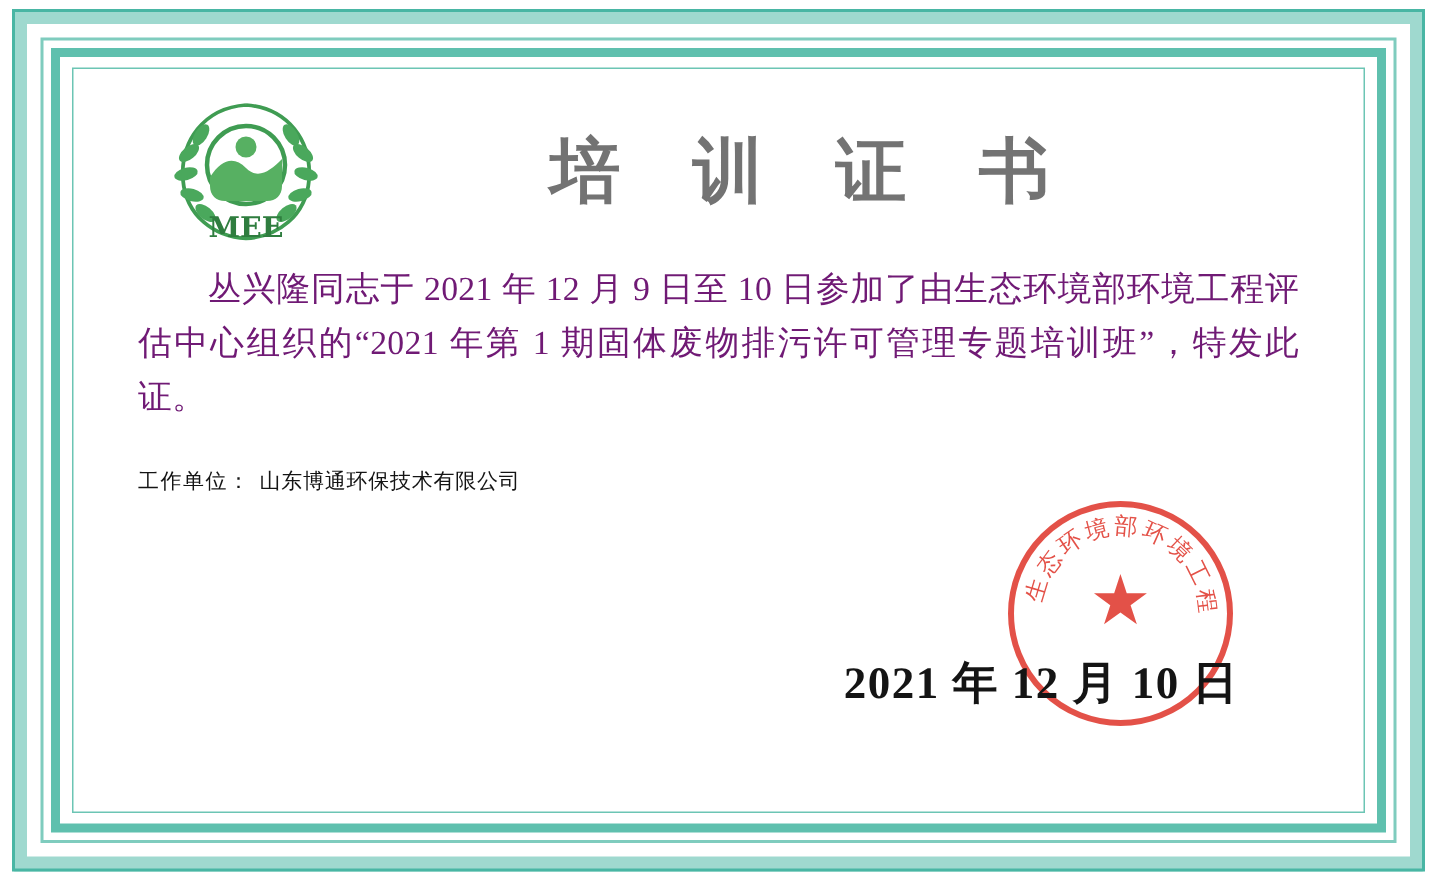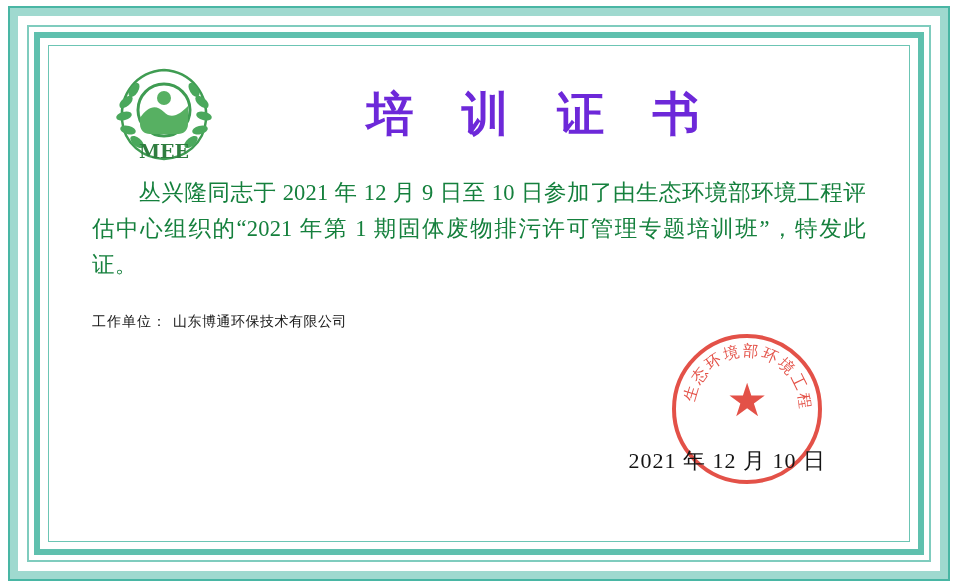--- a/index.html
+++ b/index.html
@@ -114,41 +114,41 @@
     height: 104px;
     position: relative;
     flex: 0 0 auto;
   }
 
   .cert-title {
     flex: 1 1 auto;
     text-align: center;
     font-size: 47px;
     letter-spacing: 16px;
-    color: #6d28d9;
+    color: #737373;
     font-weight: bold;
     font-family: "DejaVu Serif", "Liberation Serif", serif;
     text-indent: 16px;
     white-space: nowrap;
   }
 
   
   .body-text {
     position: absolute;
     left: 42px;
     right: 42px;
     top: 128px;
     color: #111111;
   }
   .para {
     font-size: 22.5px;
     line-height: 36px;
     text-align: justify;
     text-justify: inter-ideograph;
-    color: #15803d;
+    color: #701a75;
     letter-spacing: 0.2px;
   }
   .para .indent { display: inline-block; width: 46px; }
 
   .field-line {
     font-size: 14px;
     line-height: 34px;
     margin-top: 22px;
     color: #141414;
     white-space: nowrap;
@@ -161,24 +161,25 @@
     position: absolute;
     right: 58px;
     bottom: 48px;
     width: 330px;
     height: 150px;
   }
   .date-line {
     position: absolute;
     right: 24px;
     bottom: 16px;
-    font-size: 22px;
+    font-size: 30px;
     color: #141414;
     letter-spacing: 1px;
     white-space: nowrap;
+    font-weight: bold;
   }
   .seal {
     position: absolute;
     right: 28px;
     bottom: 8px;
     width: 150px;
     height: 150px;
     border-radius: 50%;
     border: 4px solid #e03a2f;
     opacity: 0.88;

